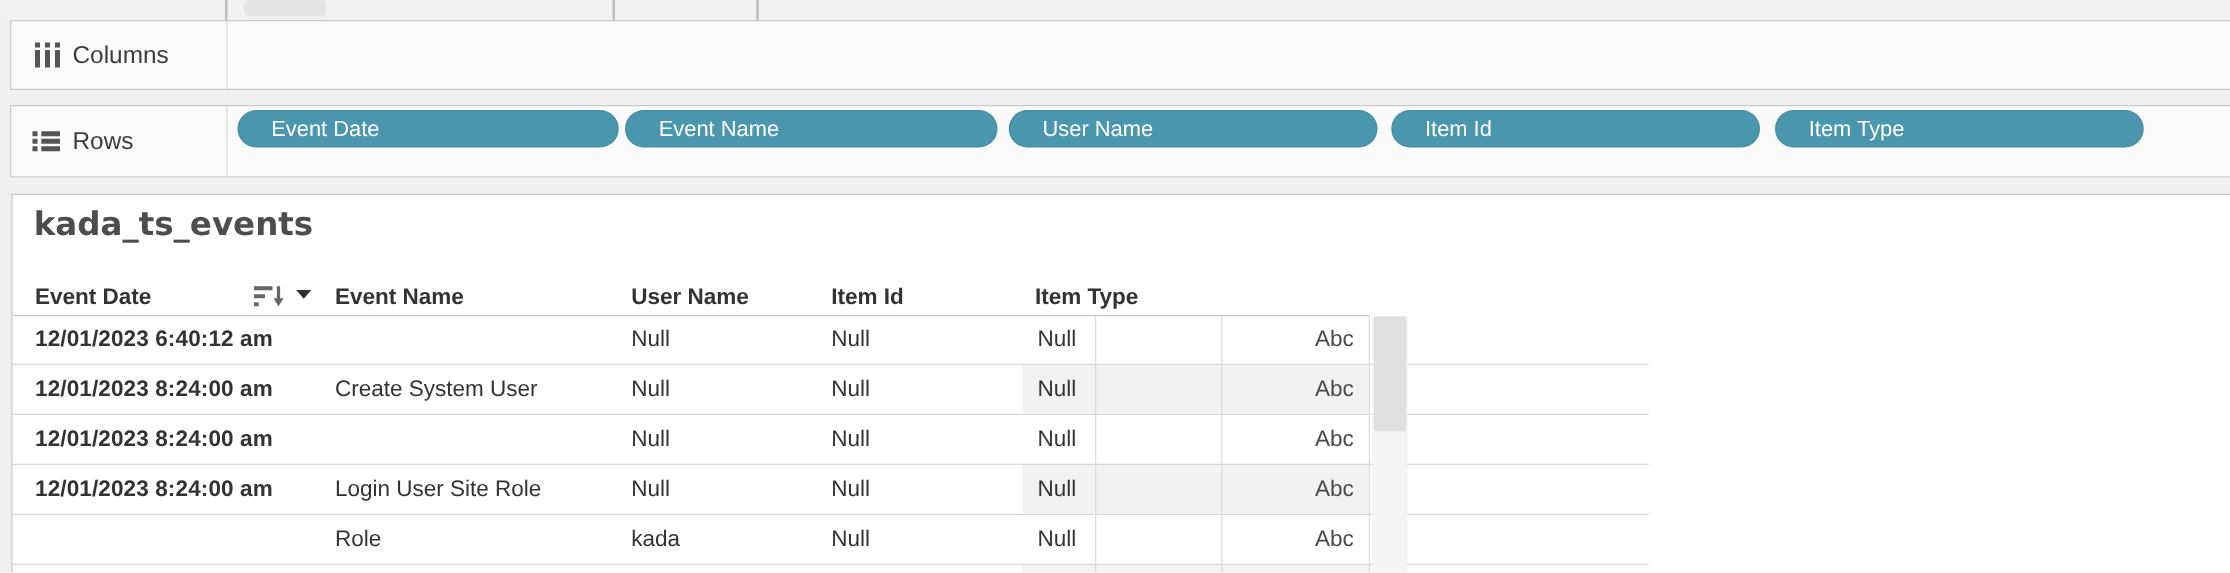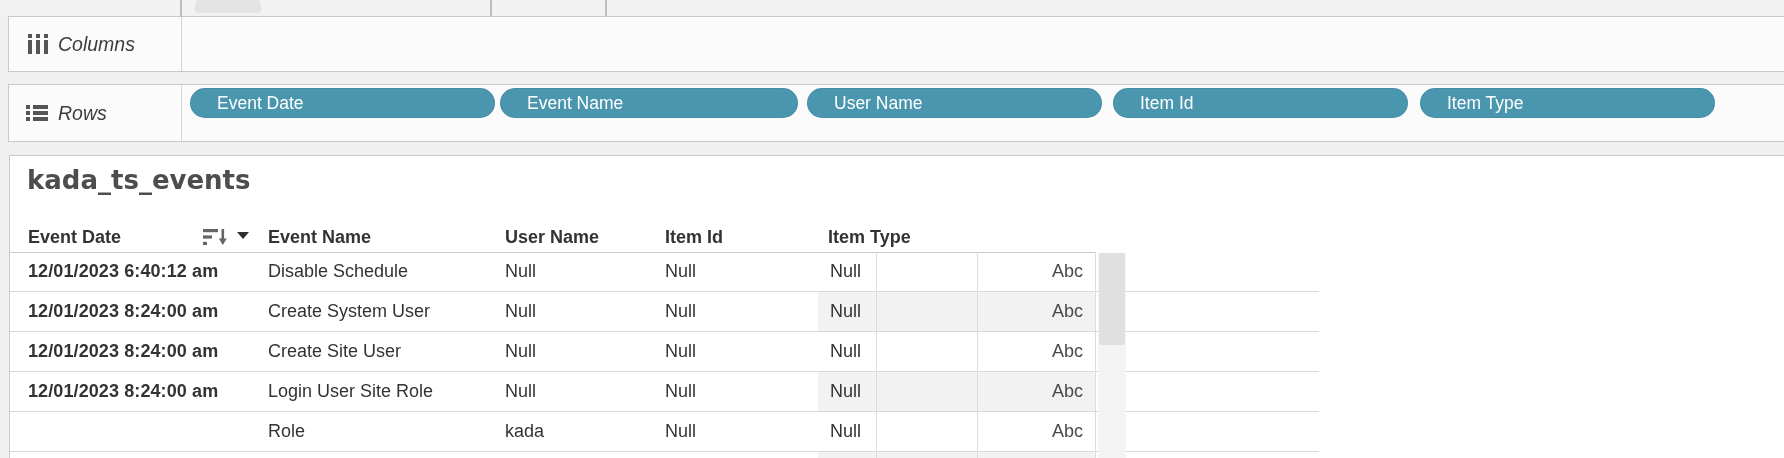--- a/index.html
+++ b/index.html
@@ -8,21 +8,21 @@
     background:#f0f0f0;
     font-family:"Liberation Sans",sans-serif;
     color:#333;
   }
   
   .top-strip{position:absolute;left:0;top:0;width:1784px;height:16px;background:#f2f2f2;}
   .top-divider{position:absolute;top:0;width:2px;height:16px;background:#bdbdbd;}
   .tab-remnant{position:absolute;left:195px;top:0;width:66px;height:13px;background:#e4e4e4;border-radius:4px;}
   
   .shelf{position:absolute;left:8px;width:1776px;background:#fbfbfb;
-    border:1px solid #c9c9c9;border-right:none;box-sizing:border-box;font-style:italic;}
+    border:1px solid #c9c9c9;border-right:none;box-sizing:border-box;}
   .shelf.columns{top:16px;height:56px;}
   .shelf.rows{top:84px;height:58px;}
   .shelf-label-cell{position:absolute;left:0;top:0;bottom:0;width:172px;border-right:1px solid #d5d5d5;}
   .shelf-label{position:absolute;left:49px;top:0;bottom:0;display:flex;align-items:center;
     font-size:19.5px;color:#3d3d3d;}
   
   .columns-icon{position:absolute;left:19px;top:50%;margin-top:-10px;width:22px;height:20px;}
   .columns-icon i{position:absolute;top:0;width:4px;height:20px;}
   .columns-icon i:nth-child(1){left:0;} .columns-icon i:nth-child(2){left:8px;} .columns-icon i:nth-child(3){left:16px;}
   .columns-icon i::before{content:"";position:absolute;left:0;top:0;width:4px;height:4px;background:#555;}
@@ -117,38 +117,36 @@
     </span>
     <span class="menu-caret"></span>
     <span class="th" style="left:258px">Event Name</span>
     <span class="th" style="left:495px">User Name</span>
     <span class="th" style="left:655px">Item Id</span>
     <span class="th" style="left:818px">Item Type</span>
   </div>
 
   <div class="trow" style="top:252px">
     <span class="c date">12/01/2023 6:40:12 am</span>
-    <span class="c name">Disable Schedule</span>
     <span class="c user">Null</span>
     <span class="c item">Null</span>
     <span class="c type">Null</span>
     <span class="c abc">Abc</span>
   </div>
   <div class="trow" style="top:292px">
     <div class="shade"></div>
     <span class="c date">12/01/2023 8:24:00 am</span>
     <span class="c name">Create System User</span>
     <span class="c user">Null</span>
     <span class="c item">Null</span>
     <span class="c type">Null</span>
     <span class="c abc">Abc</span>
   </div>
   <div class="trow" style="top:332px">
     <span class="c date">12/01/2023 8:24:00 am</span>
-    <span class="c name">Create Site User</span>
     <span class="c user">Null</span>
     <span class="c item">Null</span>
     <span class="c type">Null</span>
     <span class="c abc">Abc</span>
   </div>
   <div class="trow" style="top:372px">
     <div class="shade"></div>
     <span class="c date">12/01/2023 8:24:00 am</span>
     <span class="c name">Login User Site Role</span>
     <span class="c user">Null</span>

